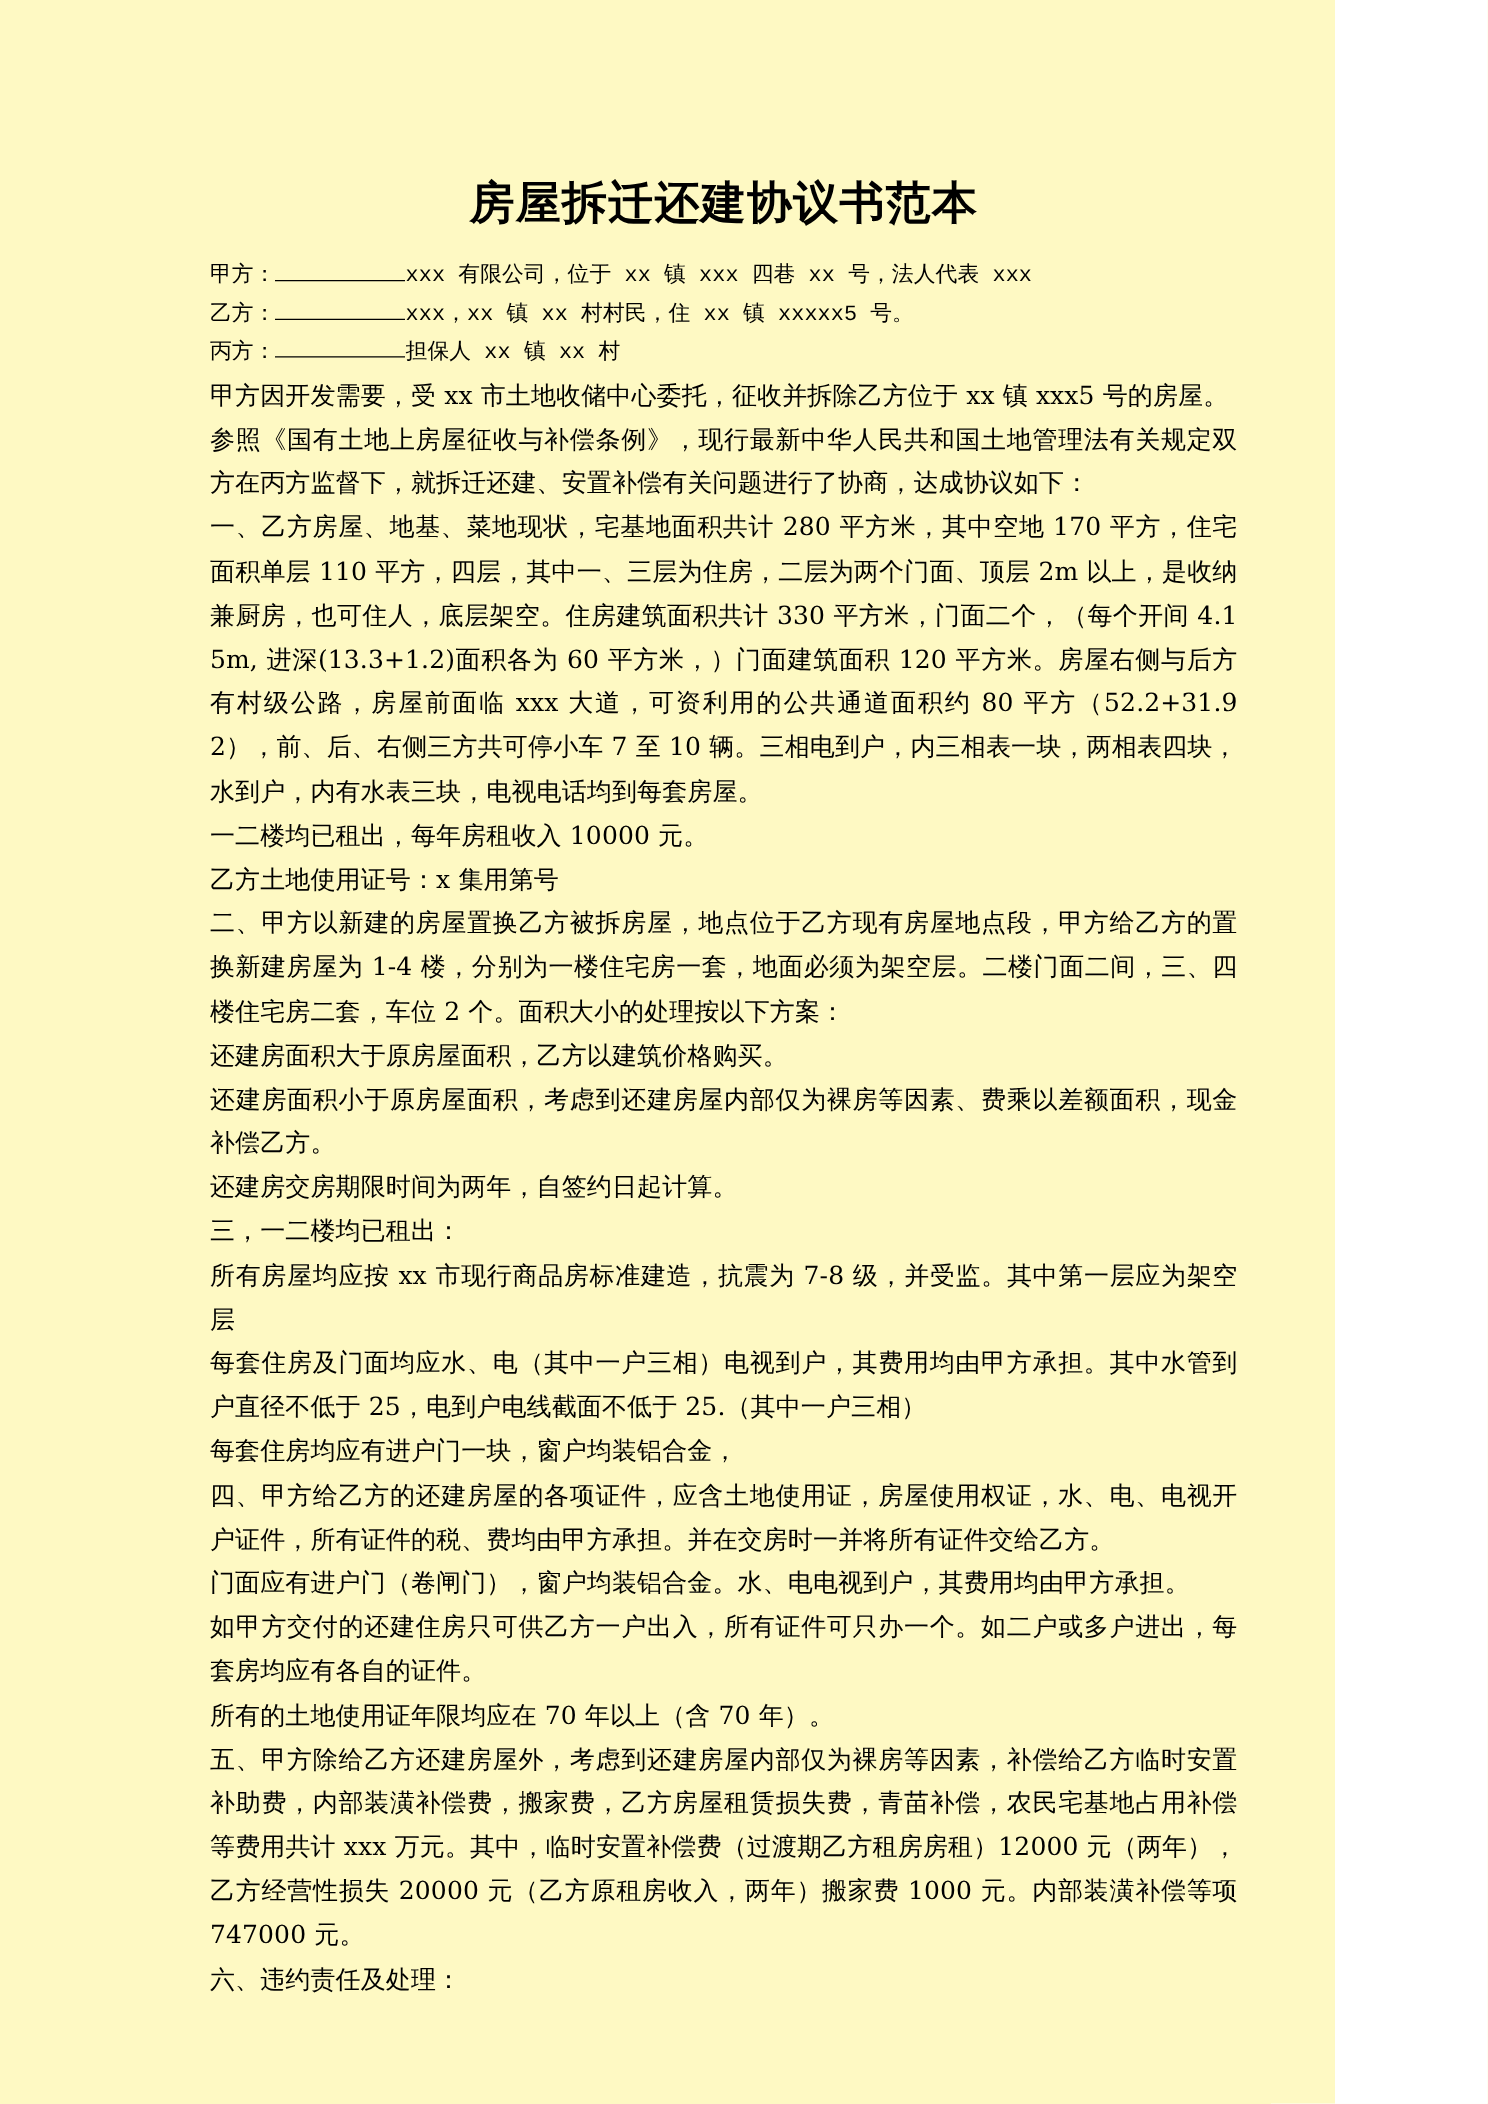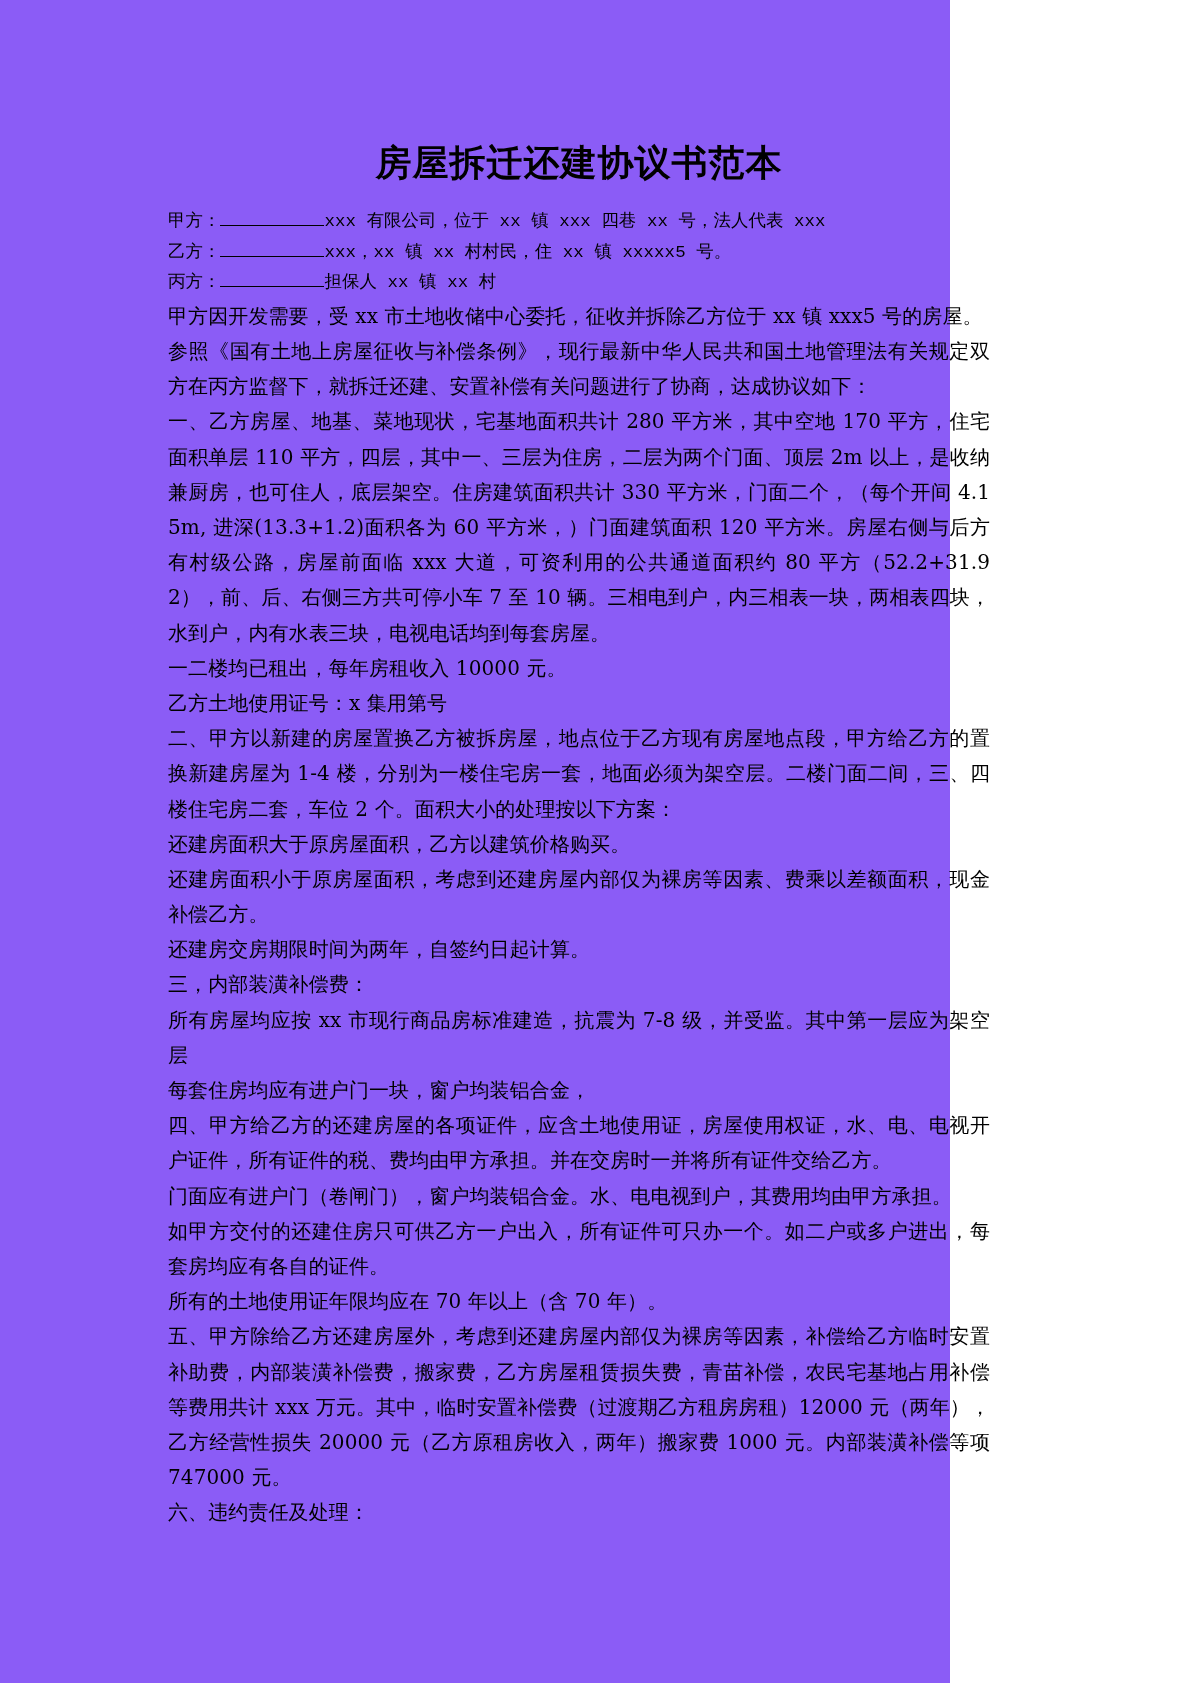--- a/index.html
+++ b/index.html
@@ -8,23 +8,23 @@
     background: #ffffff;
   }
   body {
     width: 1190px;
     height: 1683px;
     font-family: "DejaVu Serif", "Liberation Serif", serif;
     color: #000000;
     overflow: hidden;
   }
   .page {
-    width: 950px;
+    width: 1068px;
     height: 1683px;
-    background: #8b5cf6;
+    background: #fef9c3;
     position: relative;
     box-sizing: border-box;
     padding: 15px;
   }
   .content {
     position: absolute;
     left: 168px;
     top: 140px;
     width: 822px;
   }
@@ -79,22 +79,23 @@
 
     <p class="para">甲方因开发需要，受 xx 市土地收储中心委托，征收并拆除乙方位于 xx 镇 xxx5 号的房屋。</p>
     <p class="para">参照《国有土地上房屋征收与补偿条例》，现行最新中华人民共和国土地管理法有关规定双方在丙方监督下，就拆迁还建、安置补偿有关问题进行了协商，达成协议如下：</p>
     <p class="para">一、乙方房屋、地基、菜地现状，宅基地面积共计 280 平方米，其中空地 170 平方，住宅面积单层 110 平方，四层，其中一、三层为住房，二层为两个门面、顶层 2m 以上，是收纳兼厨房，也可住人，底层架空。住房建筑面积共计 330 平方米，门面二个，（每个开间 4.15m, 进深(13.3+1.2)面积各为 60 平方米，）门面建筑面积 120 平方米。房屋右侧与后方有村级公路，房屋前面临 xxx 大道，可资利用的公共通道面积约 80 平方（52.2+31.92），前、后、右侧三方共可停小车 7 至 10 辆。三相电到户，内三相表一块，两相表四块，水到户，内有水表三块，电视电话均到每套房屋。</p>
     <p class="para">一二楼均已租出，每年房租收入 10000 元。</p>
     <p class="para">乙方土地使用证号：x 集用第号</p>
     <p class="para">二、甲方以新建的房屋置换乙方被拆房屋，地点位于乙方现有房屋地点段，甲方给乙方的置换新建房屋为 1-4 楼，分别为一楼住宅房一套，地面必须为架空层。二楼门面二间，三、四楼住宅房二套，车位 2 个。面积大小的处理按以下方案：</p>
     <p class="para">还建房面积大于原房屋面积，乙方以建筑价格购买。</p>
     <p class="para">还建房面积小于原房屋面积，考虑到还建房屋内部仅为裸房等因素、费乘以差额面积，现金补偿乙方。</p>
     <p class="para">还建房交房期限时间为两年，自签约日起计算。</p>
-    <p class="para">三，内部装潢补偿费：</p>
+    <p class="para">三，一二楼均已租出：</p>
     <p class="para">所有房屋均应按 xx 市现行商品房标准建造，抗震为 7-8 级，并受监。其中第一层应为架空层</p>
+    <p class="para">每套住房及门面均应水、电（其中一户三相）电视到户，其费用均由甲方承担。其中水管到户直径不低于 25，电到户电线截面不低于 25.（其中一户三相）</p>
     <p class="para">每套住房均应有进户门一块，窗户均装铝合金，</p>
     <p class="para">四、甲方给乙方的还建房屋的各项证件，应含土地使用证，房屋使用权证，水、电、电视开户证件，所有证件的税、费均由甲方承担。并在交房时一并将所有证件交给乙方。</p>
     <p class="para">门面应有进户门（卷闸门），窗户均装铝合金。水、电电视到户，其费用均由甲方承担。</p>
     <p class="para">如甲方交付的还建住房只可供乙方一户出入，所有证件可只办一个。如二户或多户进出，每套房均应有各自的证件。</p>
     <p class="para">所有的土地使用证年限均应在 70 年以上（含 70 年）。</p>
     <p class="para">五、甲方除给乙方还建房屋外，考虑到还建房屋内部仅为裸房等因素，补偿给乙方临时安置补助费，内部装潢补偿费，搬家费，乙方房屋租赁损失费，青苗补偿，农民宅基地占用补偿等费用共计 xxx 万元。其中，临时安置补偿费（过渡期乙方租房房租）12000 元（两年），乙方经营性损失 20000 元（乙方原租房收入，两年）搬家费 1000 元。内部装潢补偿等项 747000 元。</p>
     <p class="para">六、违约责任及处理：</p>
 
   </div>
 </div>

